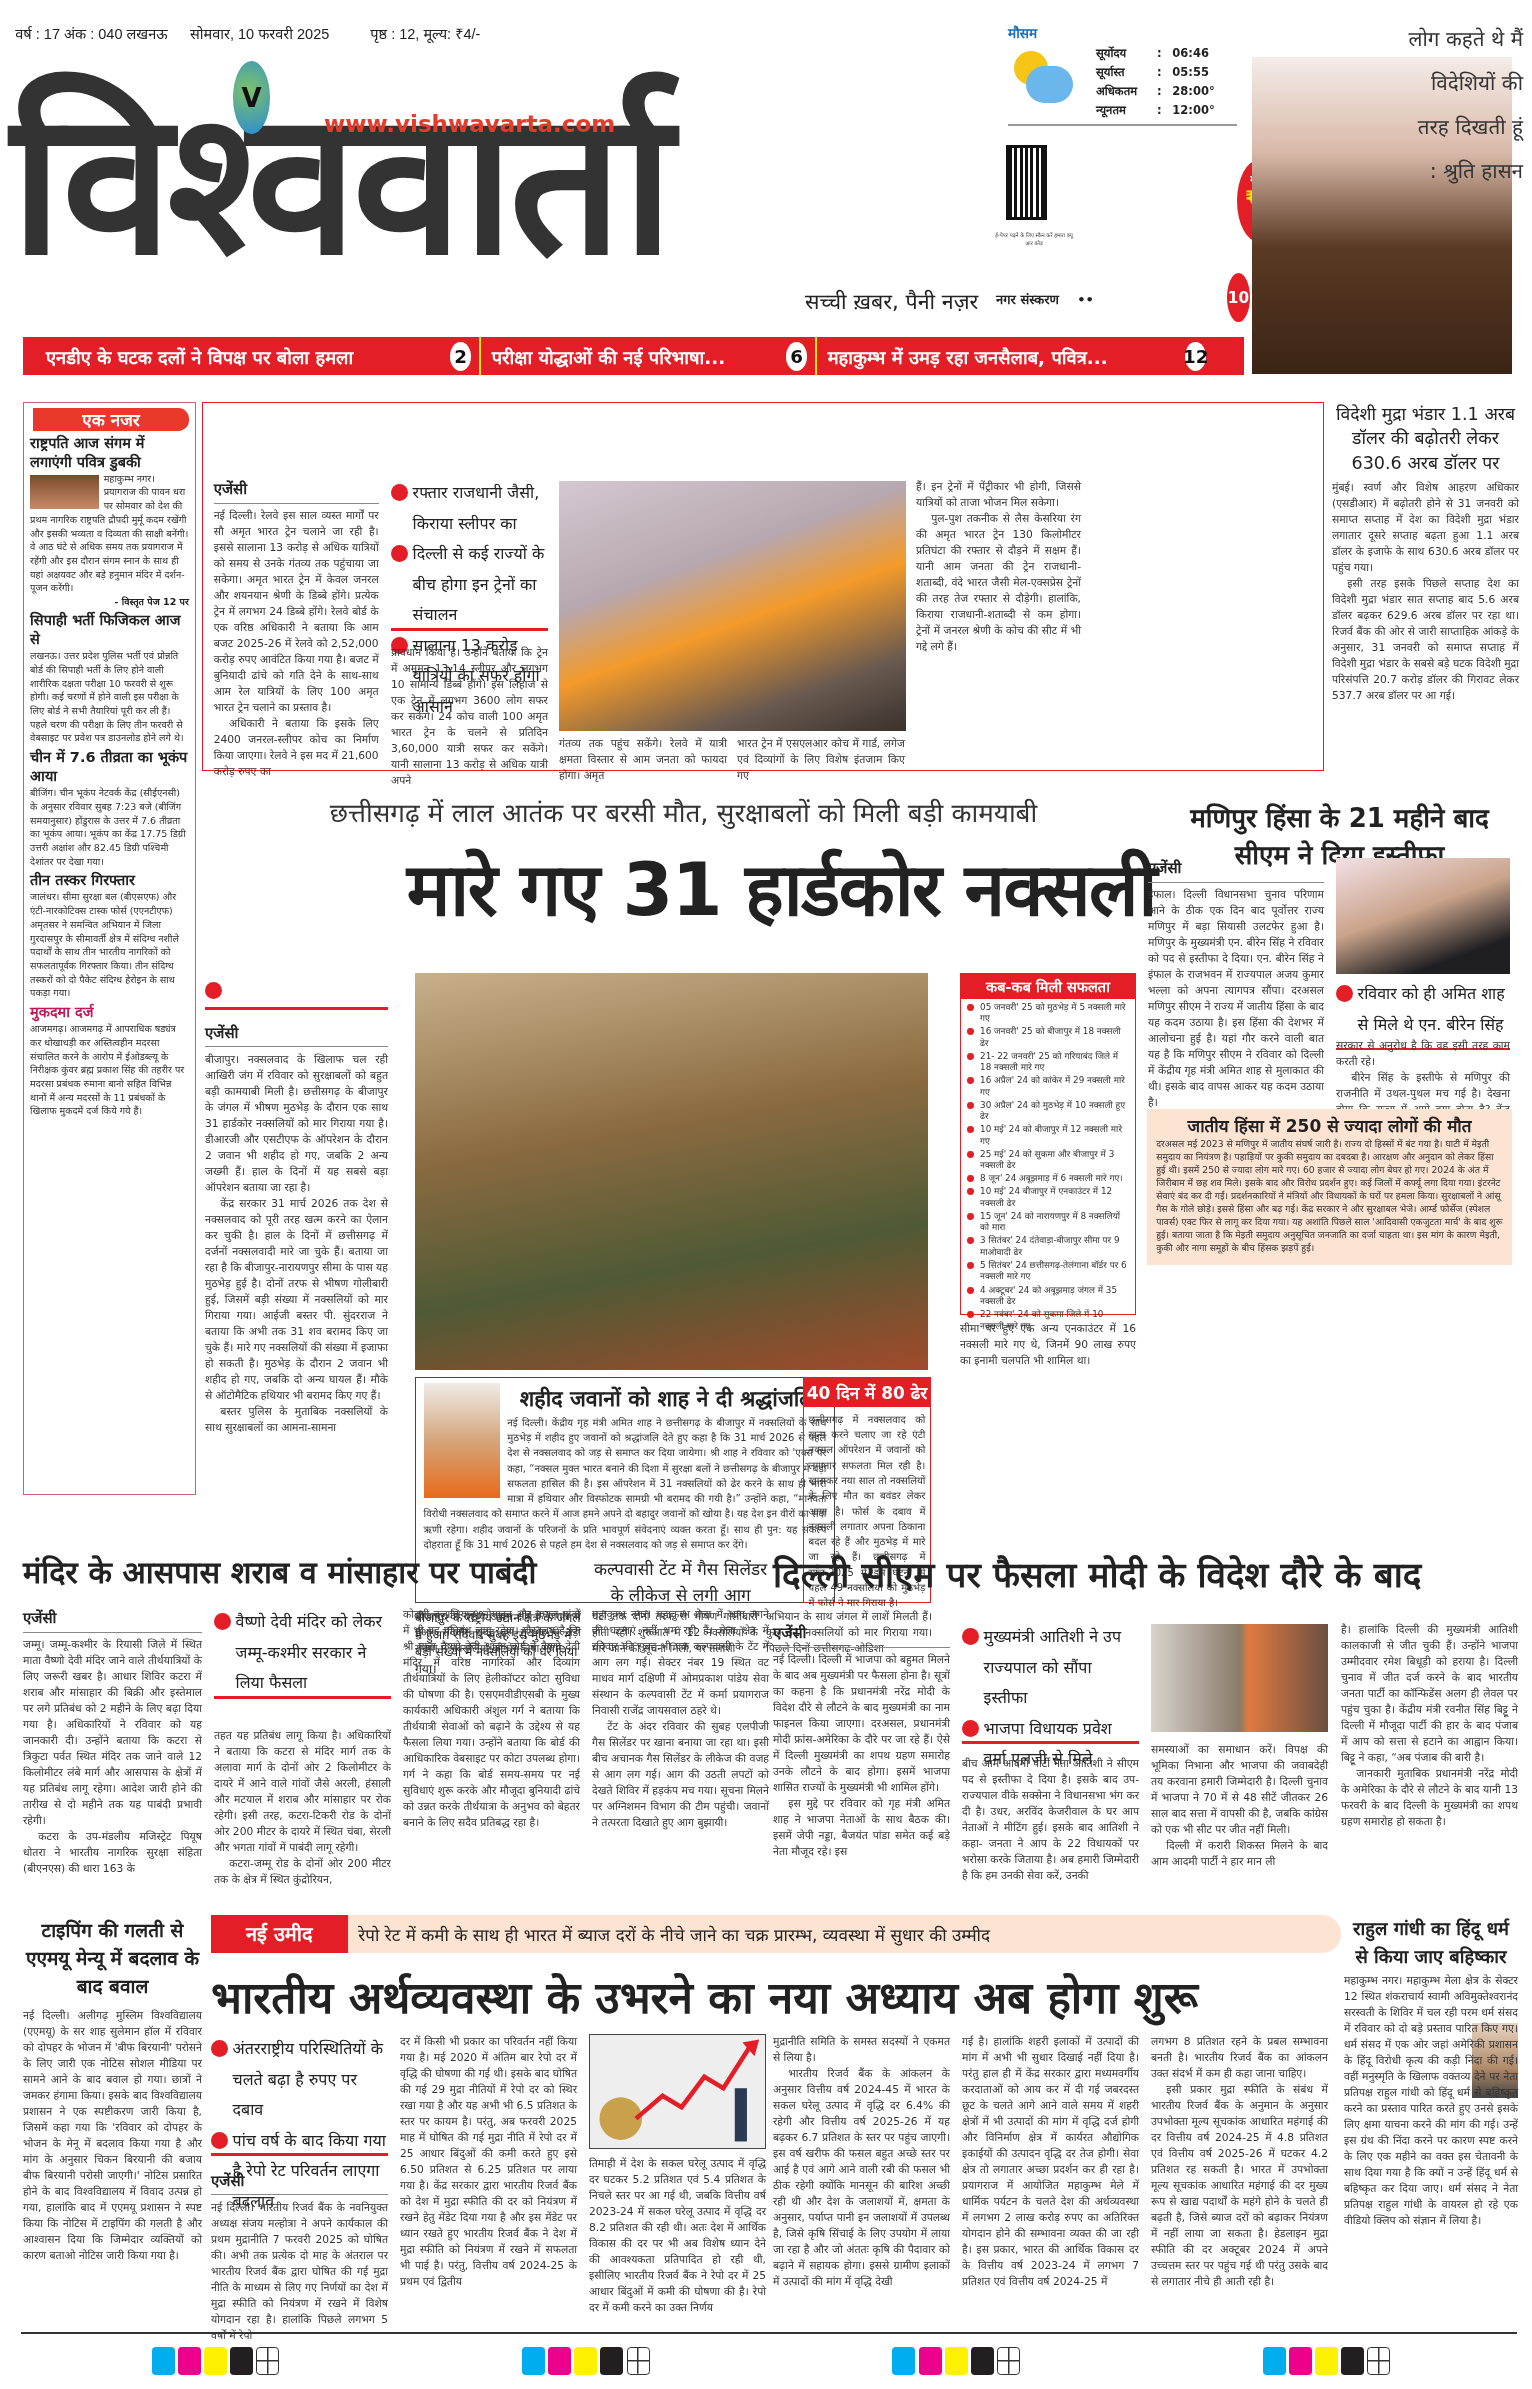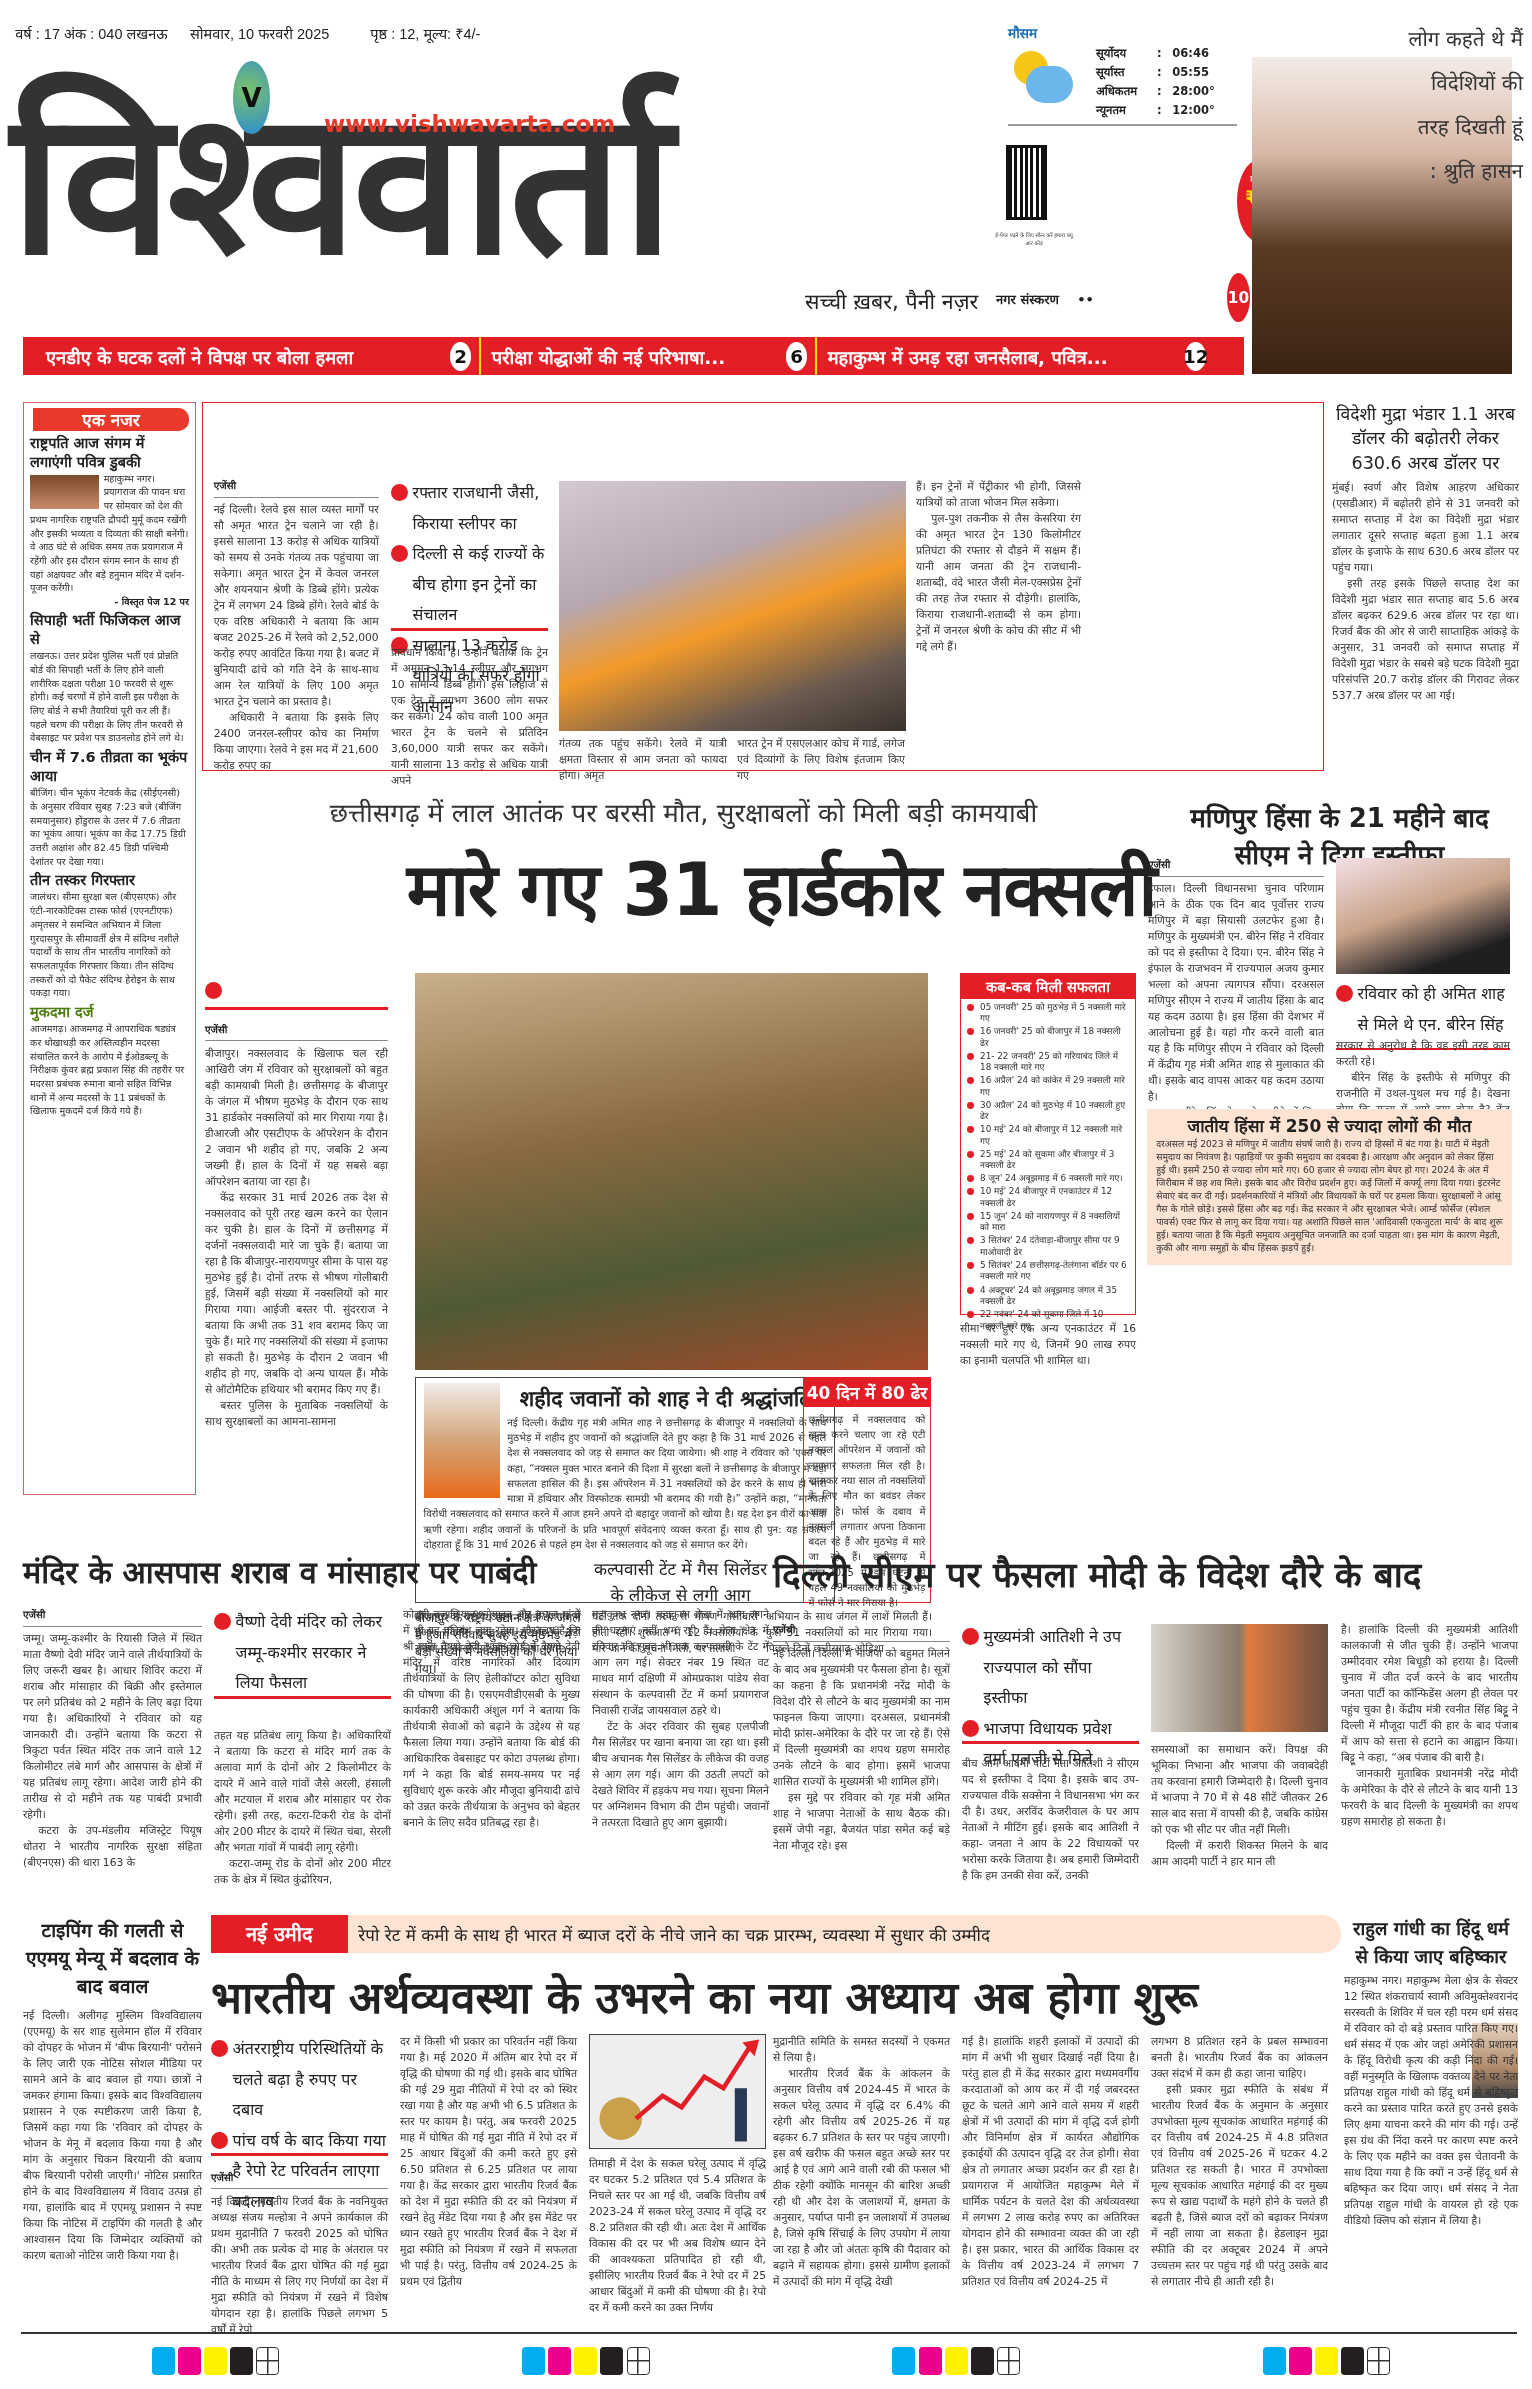--- a/index.html
+++ b/index.html
@@ -4,21 +4,21 @@
 <style>
 *{box-sizing:border-box;margin:0;padding:0}
 body{width:1533px;height:2389px;background:#fff;font-family:"DejaVu Sans","Liberation Sans",sans-serif;color:#222;position:relative;overflow:hidden}
 .abs{position:absolute}
 .txt{font-size:12px;line-height:18.7px;text-align:justify;color:#333;font-family:"DejaVu Sans",sans-serif}
 .txt p{text-indent:15.3px}
 .txt p:first-child{text-indent:0}
 .sm{font-size:10.7px;line-height:16px}
 .red{color:#e41e26}
 .redbg{background:#e41e26}
-.agency{font-weight:bold;font-size:10px;border-bottom:1.5px solid #888;padding-bottom:4.6px;margin-bottom:4.6px;color:#222}
+.agency{font-weight:bold;font-size:15px;border-bottom:1.5px solid #888;padding-bottom:4.6px;margin-bottom:4.6px;color:#222}
 .bullets .b{display:flex;align-items:flex-start;font-size:16px;line-height:30.5px;color:#222}
 .bullets .dot{width:17px;height:17px;border-radius:50%;background:#e41e26;flex:0 0 17px;margin-top:6.1px;margin-right:4.6px}
 .bullets{border-bottom:3.8px solid #e41e26;padding-bottom:7.6px}
 .photo{background:linear-gradient(135deg,#6b6b6b,#a09070)}
 </style>
 </head>
 <body>
 
 <div class="abs" style="left:15.3px;top:23px;font-size:14.5px;color:#222;font-family:'Liberation Sans Narrow','Liberation Sans',sans-serif">
   <span>वर्ष : 17 अंक : 040 लखनऊ</span>
@@ -104,21 +104,21 @@
       </div>
       <div>
         <div style="font-size: 14.5px; line-height: 19px; font-weight: bold; color: rgb(34, 34, 34); margin-top: 3.1px;">चीन में 7.6 तीव्रता का भूकंप आया</div>
         <div style="font-size: 9.5px; line-height: 13.7px; color: rgb(51, 51, 51);">बीजिंग। चीन भूकंप नेटवर्क केंद्र (सीईएनसी) के अनुसार रविवार सुबह 7:23 बजे (बीजिंग समयानुसार) होंडुरास के उत्तर में 7.6 तीव्रता का भूकंप आया। भूकंप का केंद्र 17.75 डिग्री उत्तरी अक्षांश और 82.45 डिग्री पश्चिमी देशांतर पर देखा गया।</div>
       </div>
       <div>
         <div style="font-size: 14.5px; line-height: 19px; font-weight: bold; color: rgb(34, 34, 34); margin-top: 3.1px;">तीन तस्कर गिरफ्तार</div>
         <div style="font-size: 9.5px; line-height: 13.7px; color: rgb(51, 51, 51);">जालंधर। सीमा सुरक्षा बल (बीएसएफ) और एंटी-नारकोटिक्स टास्क फोर्स (एएनटीएफ) अमृतसर ने समन्वित अभियान में जिला गुरदासपुर के सीमावर्ती क्षेत्र में संदिग्ध नशीले पदार्थों के साथ तीन भारतीय नागरिकों को सफलतापूर्वक गिरफ्तार किया। तीन संदिग्ध तस्करों को दो पैकेट संदिग्ध हेरोइन के साथ पकड़ा गया।</div>
       </div>
       <div>
-        <div style="font-size: 14.5px; line-height: 19px; font-weight: bold; color: #4d7c0f; margin-top: 3.1px;">मुकदमा दर्ज</div>
+        <div style="font-size: 14.5px; line-height: 19px; font-weight: bold; color: #be185d; margin-top: 3.1px;">मुकदमा दर्ज</div>
         <div style="font-size: 9.5px; line-height: 13.7px; color: rgb(51, 51, 51);">आजमगढ़। आजमगढ़ में आपराधिक षड्यंत्र कर धोखाधड़ी कर अस्तित्वहीन मदरसा संचालित करने के आरोप में ईओडब्ल्यू के निरीक्षक कुंवर ब्रह्म प्रकाश सिंह की तहरीर पर मदरसा प्रबंधक रुमाना बानो सहित विभिन्न थानों में अन्य मदरसों के 11 प्रबंधकों के खिलाफ मुकदमें दर्ज किये गये हैं।</div>
       </div>
     </div>
 </div>
 
 <div class="abs" style="left:202px;top:402px;width:1122px;height:369px;border:1.5px solid #e41e26;padding:6.1px 10.7px">
   <div style="position:absolute;left:10.7px;top:75px;width:165px">
     <div class="agency">एजेंसी</div>
     <div class="txt sm">
         <p>नई दिल्ली। रेलवे इस साल व्यस्त मार्गों पर सौ अमृत भारत ट्रेन चलाने जा रही है। इससे सालाना 13 करोड़ से अधिक यात्रियों को समय से उनके गंतव्य तक पहुंचाया जा सकेगा। अमृत भारत ट्रेन में केवल जनरल और शयनयान श्रेणी के डिब्बे होंगे। प्रत्येक ट्रेन में लगभग 24 डिब्बे होंगे। रेलवे बोर्ड के एक वरिष्ठ अधिकारी ने बताया कि आम बजट 2025-26 में रेलवे को 2,52,000 करोड़ रुपए आवंटित किया गया है। बजट में बुनियादी ढांचे को गति देने के साथ-साथ आम रेल यात्रियों के लिए 100 अमृत भारत ट्रेन चलाने का प्रस्ताव है।</p>

